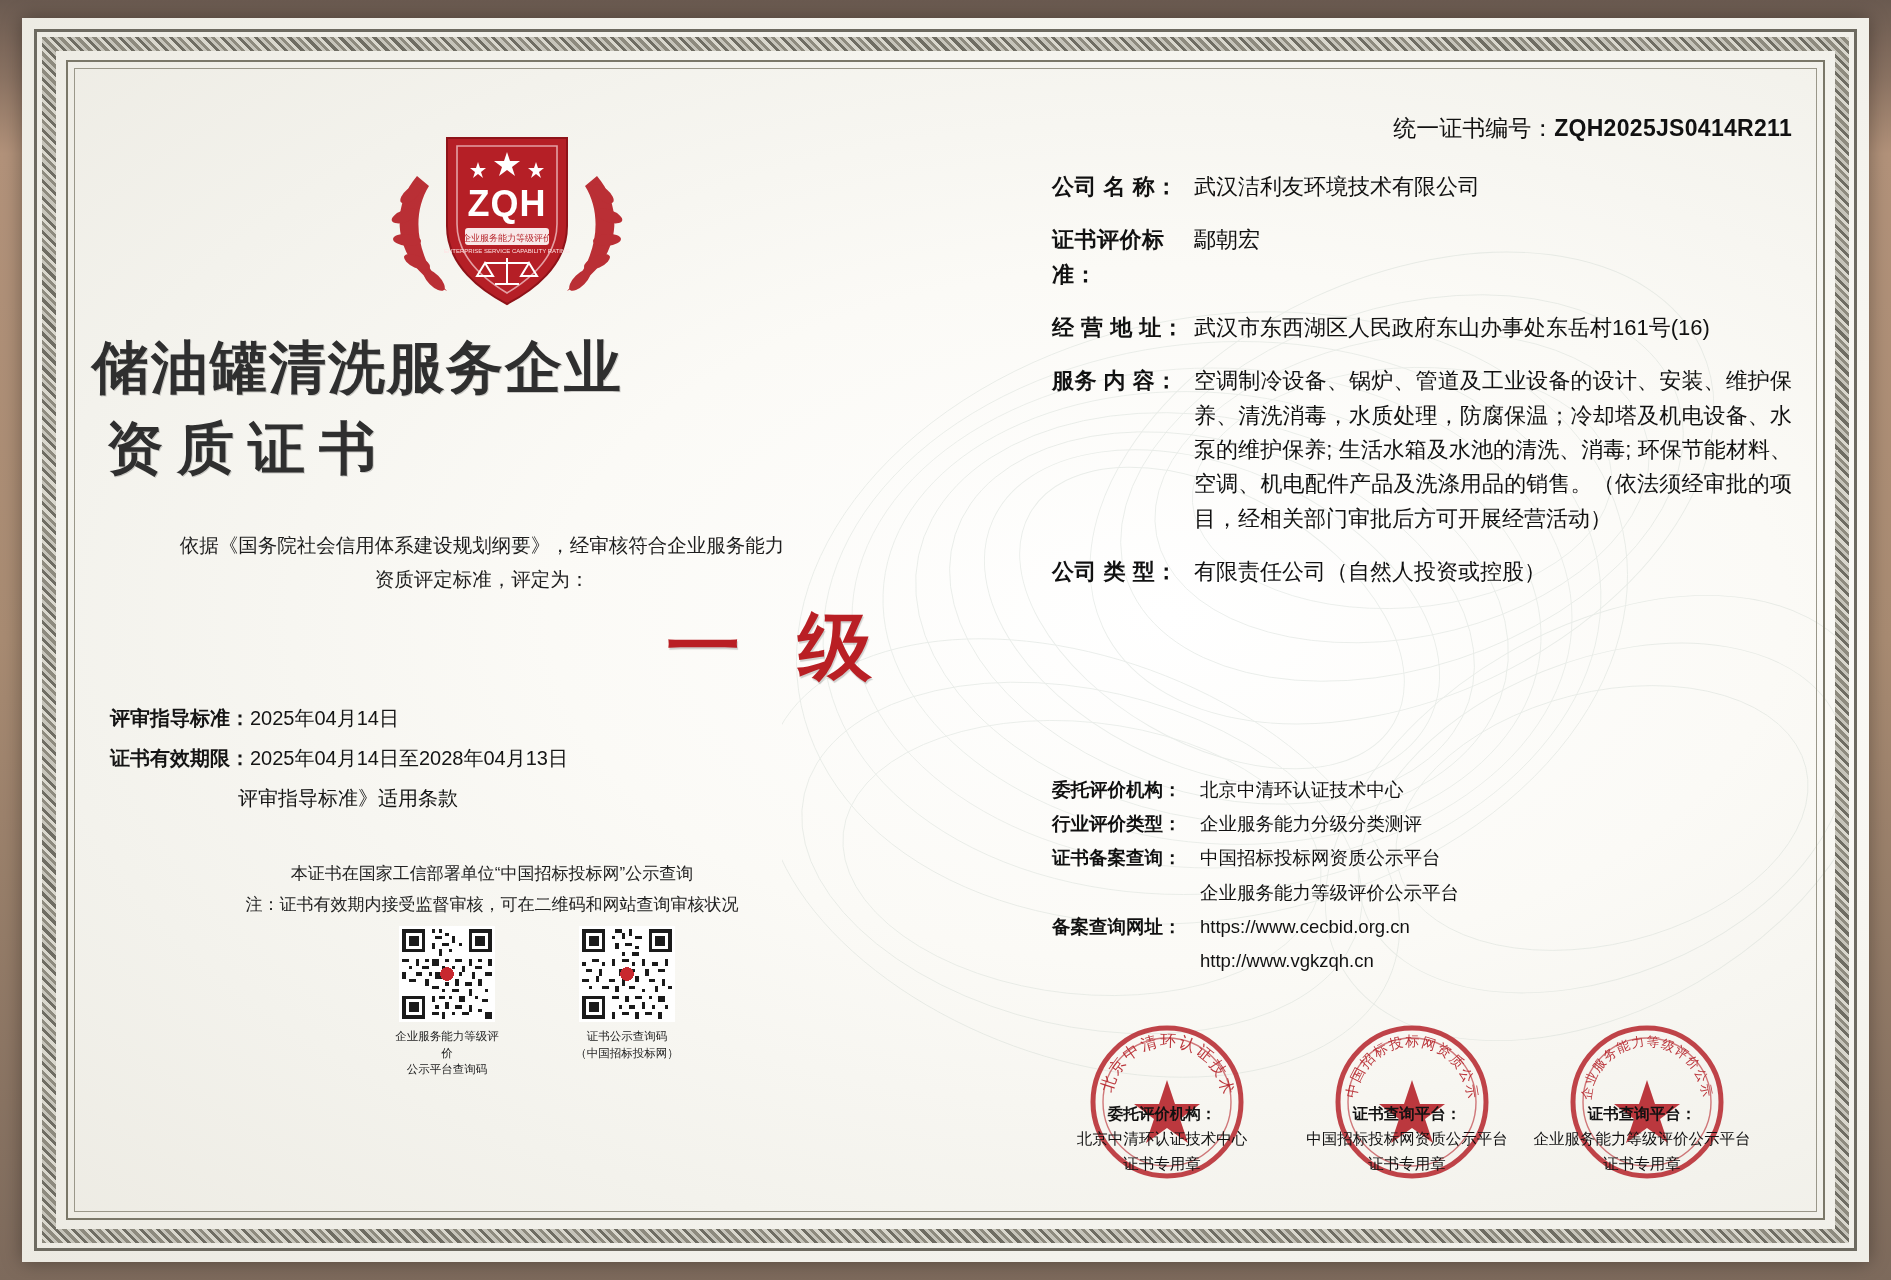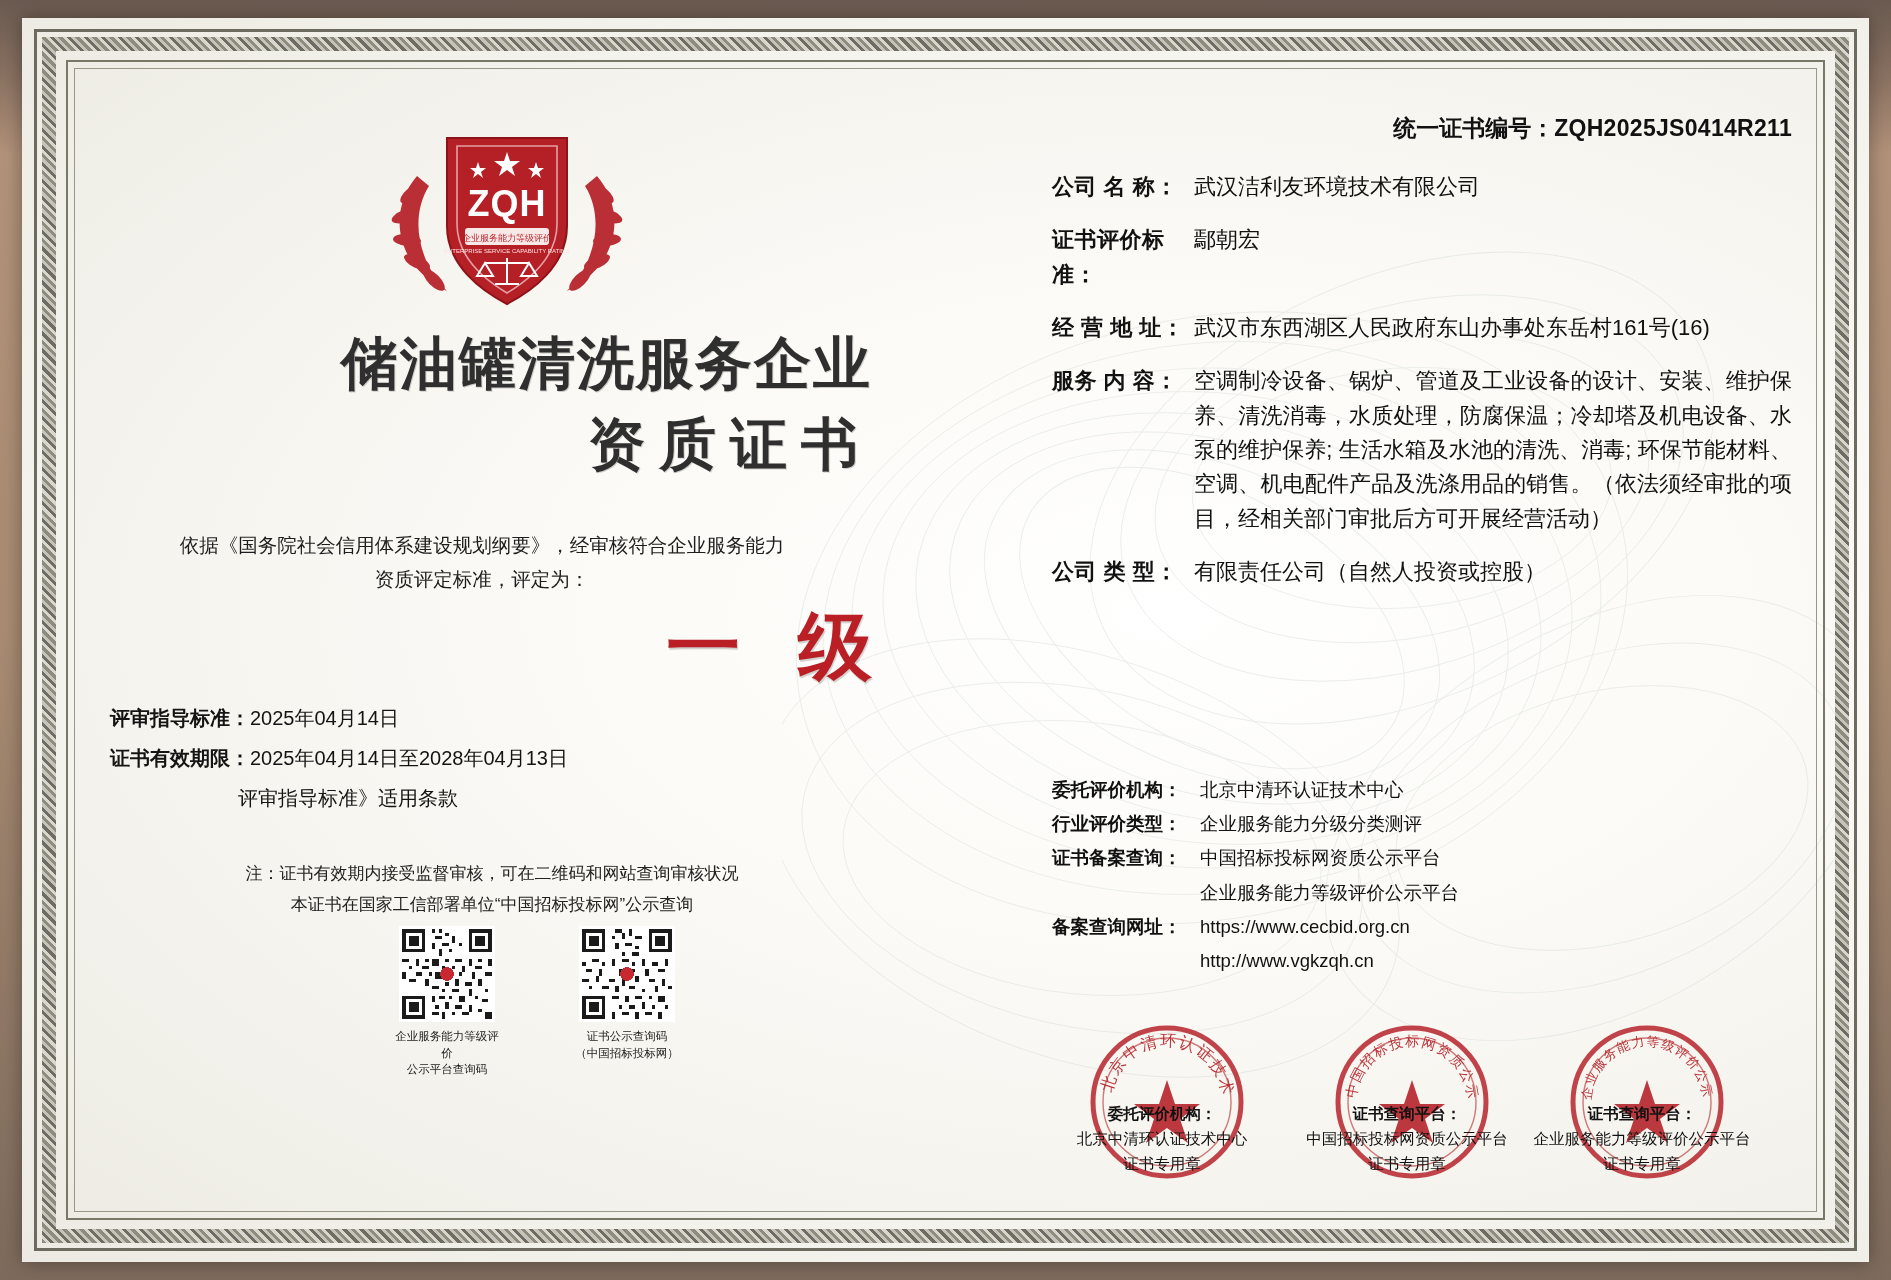--- a/index.html
+++ b/index.html
@@ -97,22 +97,22 @@
     top: 18px;
     width: 260px;
     height: 195px;
   }
 
   .main-title {
     position: absolute;
     left: 0;
     top: 230px;
     width: 780px;
-    text-align: right;
-    font-family: Liberation Mono, monospace;
+    text-align: left;
+    font-family: Liberation Serif, serif;
     font-weight: bold;
     font-size: 57px;
     letter-spacing: 2px;
     color: #2f2f2f;
     line-height: 1.42;
     text-shadow: 1px 1px 0 rgba(0,0,0,0.18);
   }
   .main-title .l2 {
     letter-spacing: 14px;
     padding-left: 14px;
@@ -194,21 +194,21 @@
     width: 740px;
   }
 
   .cert-no {
     text-align: right;
     font-size: 23px;
     color: #111;
     margin-bottom: 26px;
     white-space: nowrap;
   }
-  .cert-no .lbl { font-weight: bold; }
+  .cert-no .lbl { font-weight: normal; }
   .cert-no .val { font-weight: bold; letter-spacing: 0.3px; }
 
   .field {
     display: flex;
     margin-bottom: 19px;
     font-size: 22px;
     color: #111;
     line-height: 1.56;
   }
   .field .k {
@@ -367,22 +367,22 @@
         </div>
         <div class="row">
           <span class="lbl">证书有效期限：</span><span>2025年04月14日至2028年04月13日</span>
         </div>
         <div class="row indent">
           <span>评审指导标准》适用条款</span>
         </div>
       </div>
 
       <div class="note">
+        <div>本证书在国家工信部署单位“中国招标投标网”公示查询</div>
         <div>注：证书有效期内接受监督审核，可在二维码和网站查询审核状况</div>
-        <div>本证书在国家工信部署单位“中国招标投标网”公示查询</div>
       </div>
 
       <div class="qr-wrap">
         <div class="qr-block">
           <div class="qr-img">
             <svg viewBox="0 0 29 29" width="96" height="96" shape-rendering="crispEdges">
               <rect width="29" height="29" fill="#ffffff"></rect>
               <g fill="#1a1a1a">
                 <rect x="1" y="1" width="7" height="7"></rect>
                   <rect x="2" y="2" width="5" height="5" fill="#fff"></rect>

